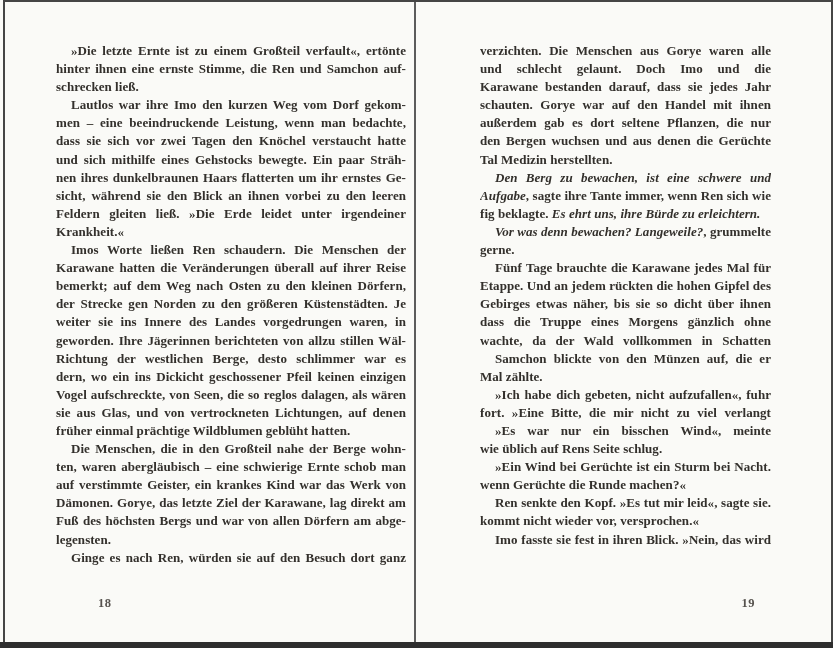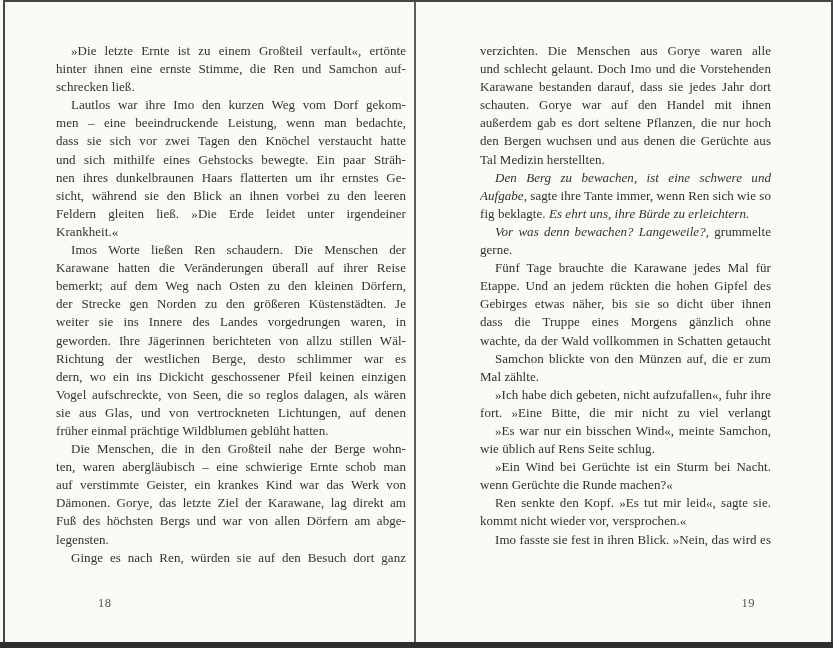--- a/index.html
+++ b/index.html
@@ -11,20 +11,21 @@
     --page-number:#56524e;
   }
   html,body{margin:0;padding:0;background:#ffffff;}
   .frame{
     position:relative;
     width:833px;height:648px;
     background:var(--background);
     overflow:hidden;
     font-family:"Liberation Serif","DejaVu Serif",serif;
     color:var(--text);
+    font-weight:bold;
   }
   .edge{position:absolute;background:var(--frame-line);}
   .edge.top{left:3px;right:0;top:0;height:2px;}
   .edge.left{left:3px;top:0;bottom:5px;width:2px;}
   .edge.right{right:0;top:0;bottom:5px;width:2px;}
   .bottombar{position:absolute;left:0;right:0;bottom:0;height:6px;background:var(--bottom-bar);}
   .gutter{position:absolute;left:414px;width:2px;top:2px;bottom:6px;background:var(--gutter-line);}
   .page{position:absolute;top:2px;height:640px;}
   .page-left{left:5px;width:409px;}
   .page-right{left:416px;width:376px;margin-left:23px;}

